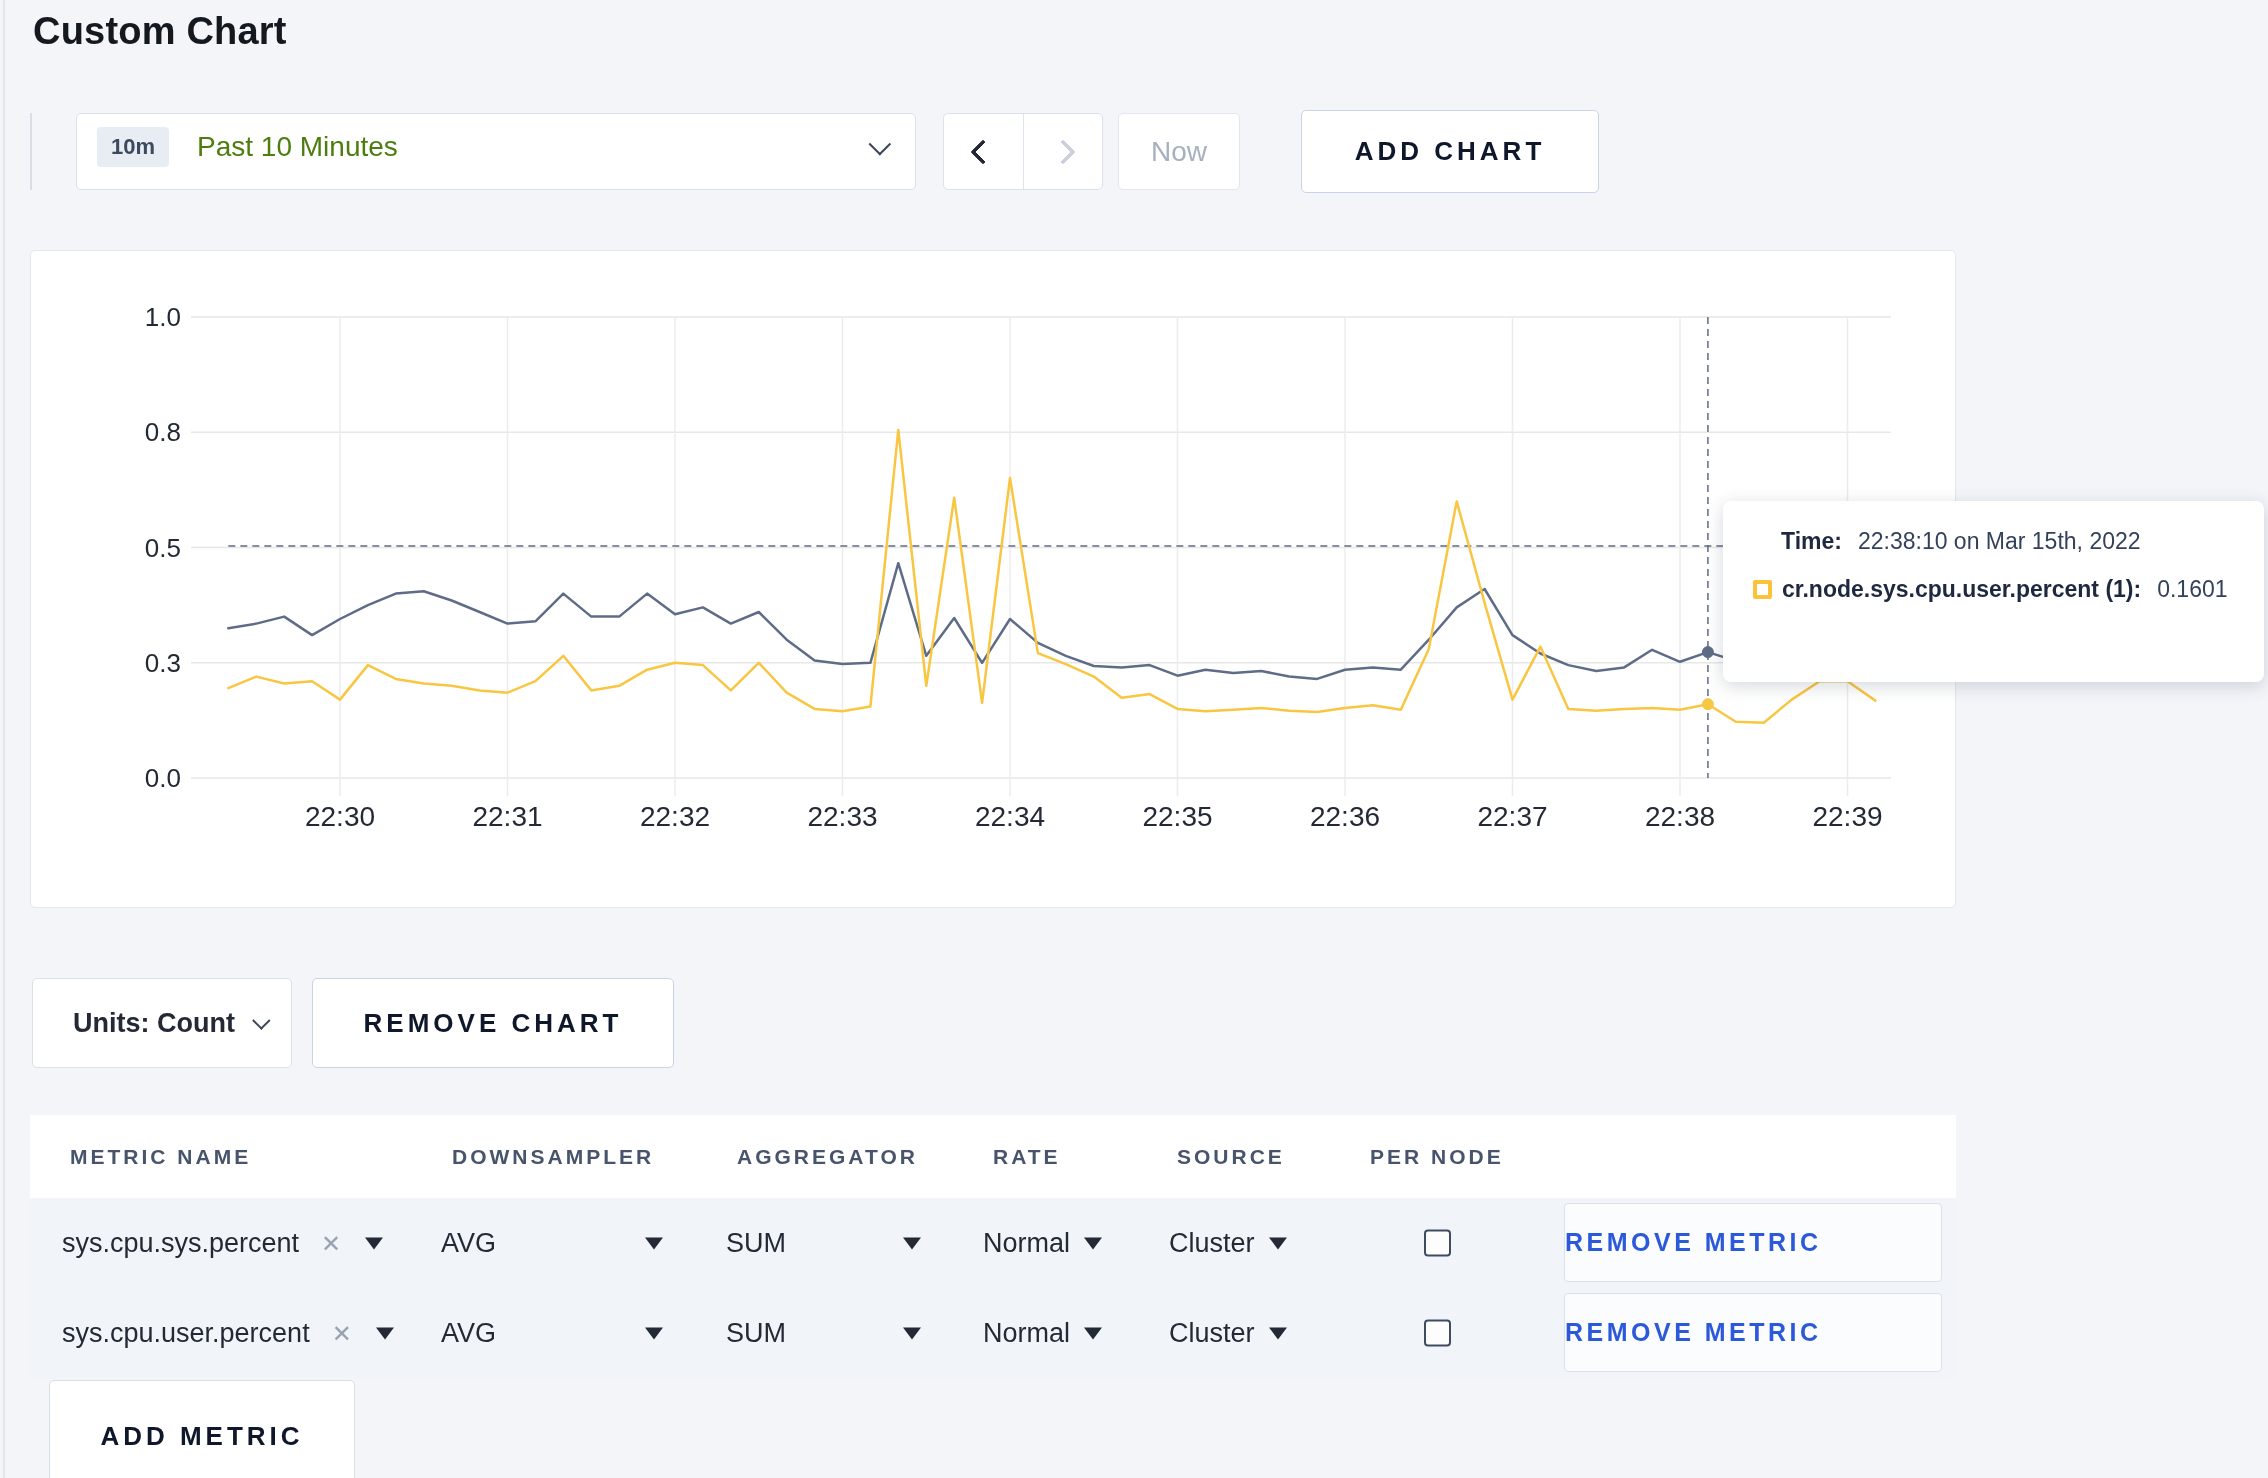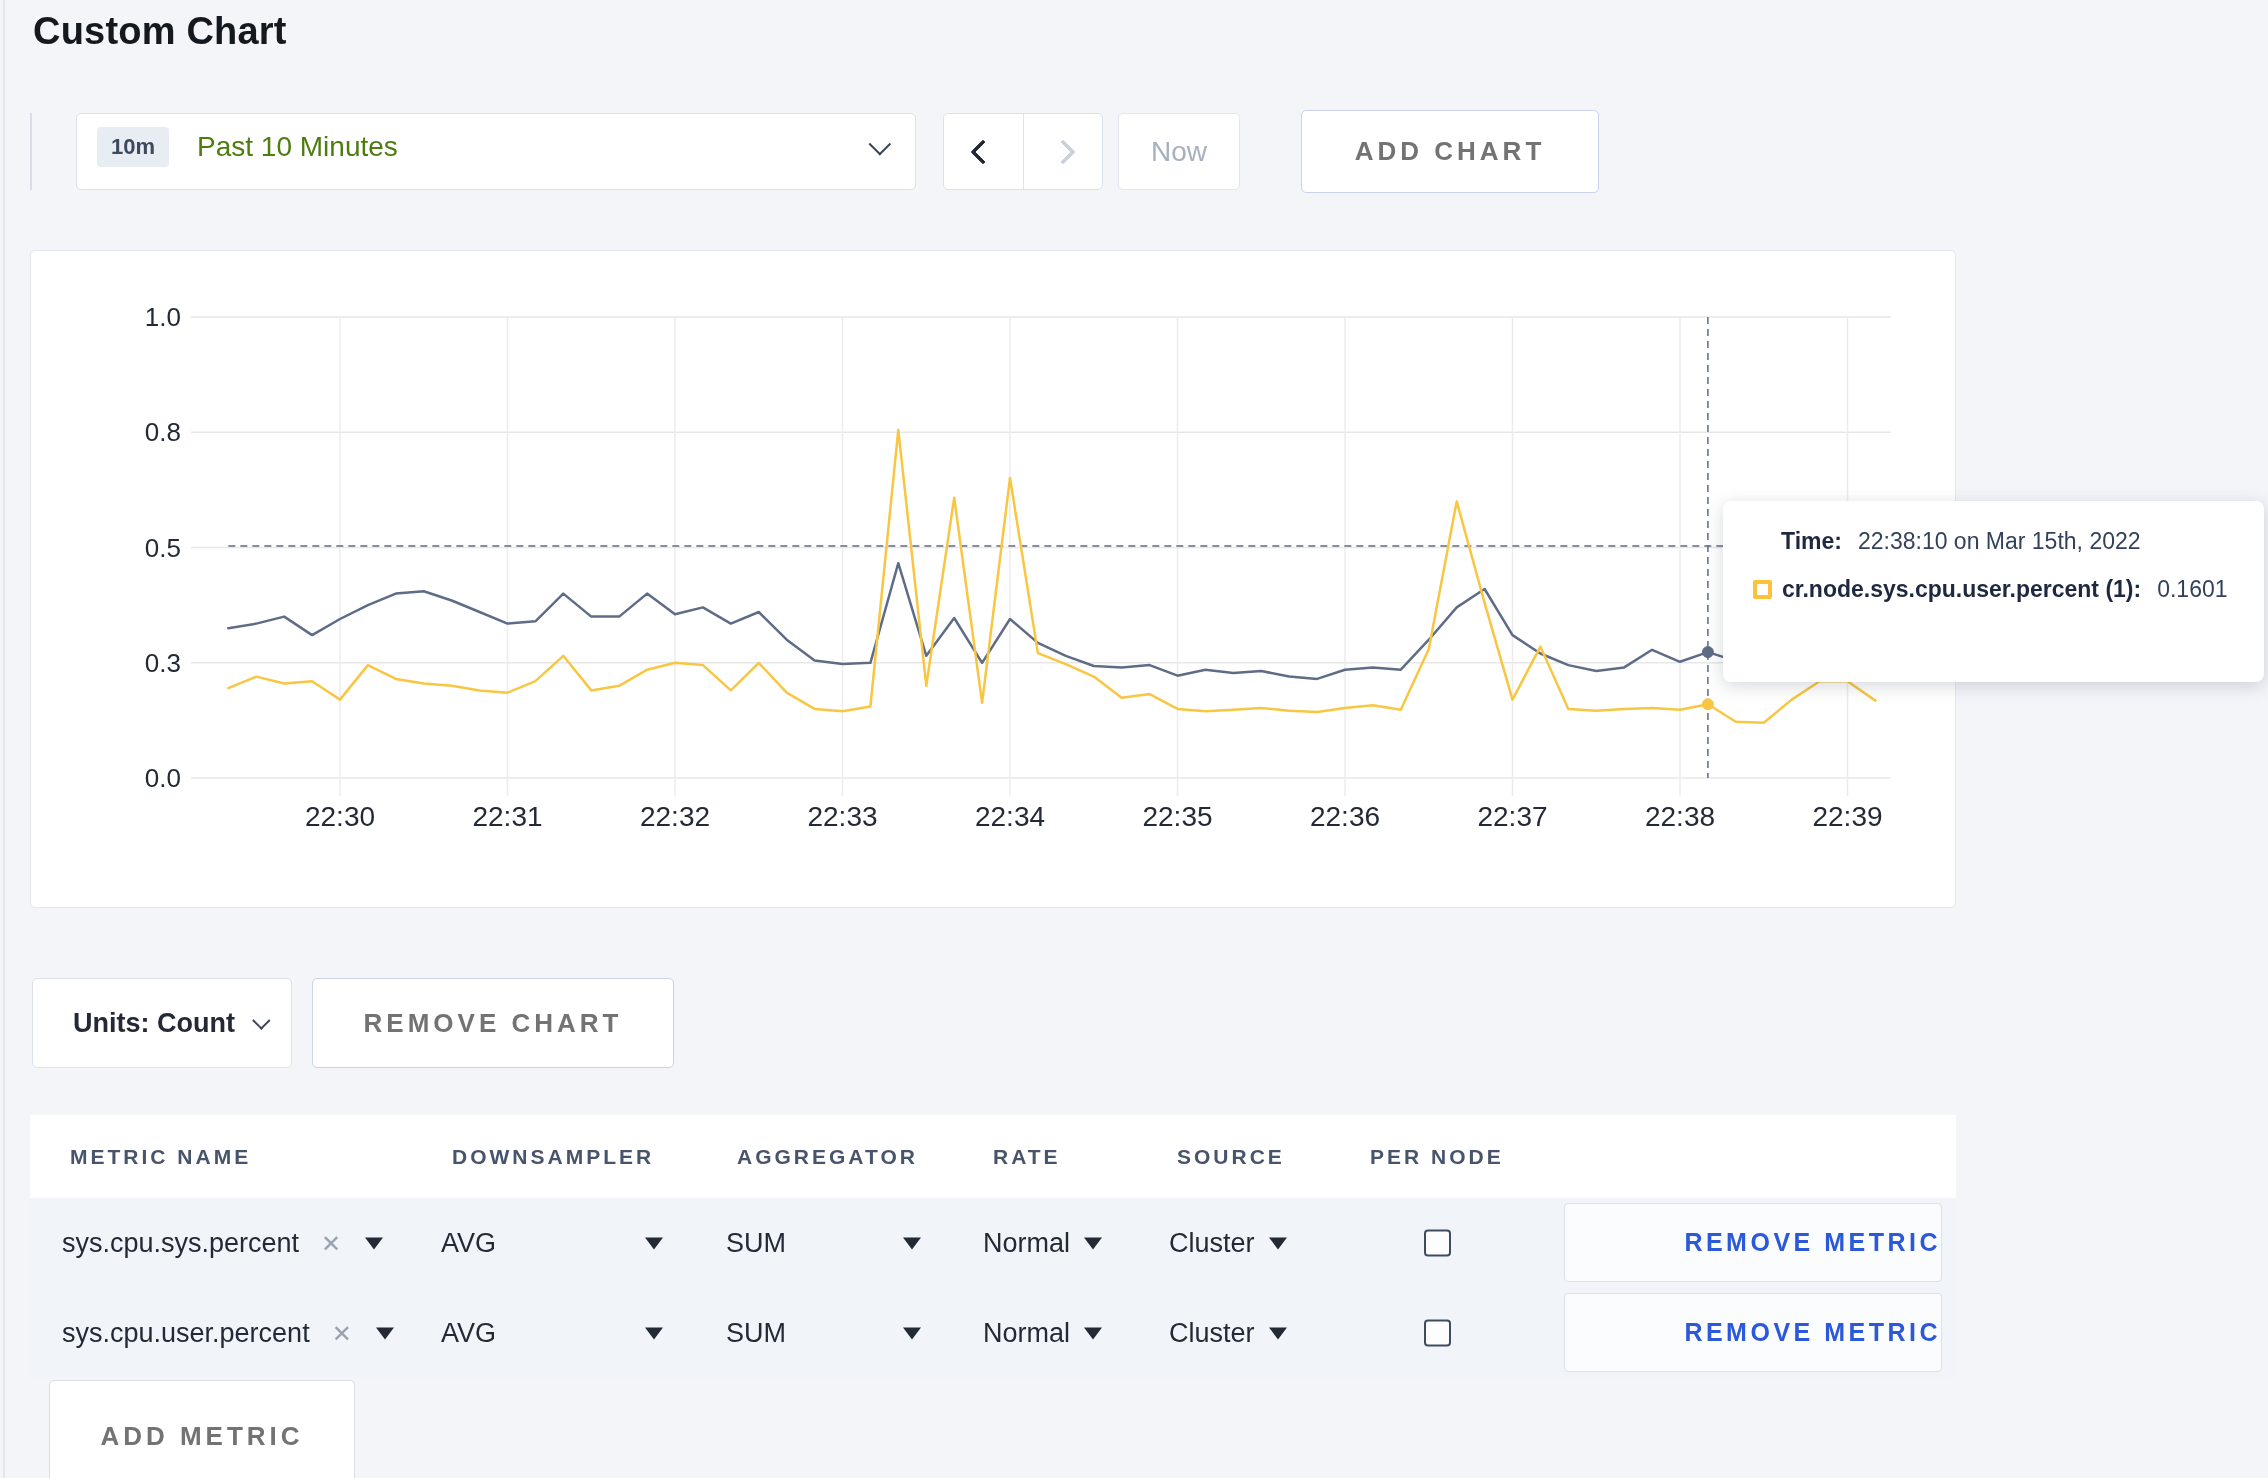--- a/index.html
+++ b/index.html
@@ -16,21 +16,21 @@
   .range-select { left:76px; top:113px; width:840px; height:77px; background:#fff; border:1px solid #dbe1ea; border-radius:5px; display:flex; align-items:center; padding:0 30px 10px 20px; cursor:pointer; }
   .range-badge { background:#e8ecf3; border-radius:4px; font-size:22px; font-weight:700; color:#3d4a5e; padding:7px 14px; }
   .range-label { margin-left:28px; font-size:28px; color:#4d7c0f; }
   .chev-down { margin-left:auto; width:16px; height:16px; border-right:2px solid #3c4656; border-bottom:2px solid #3c4656; transform:rotate(45deg) translateY(-4px); }
   .arrow-group { left:943px; top:113px; width:160px; height:77px; background:#fff; border:1px solid #dbe1ea; border-radius:5px; display:flex; }
   .arrow-btn { flex:1; display:flex; align-items:center; justify-content:center; cursor:pointer; }
   .arrow-btn + .arrow-btn { border-left:1px solid #dfe4ec; }
   .chev-left  { width:18px; height:18px; border-left:4px solid #242a35; border-bottom:4px solid #242a35; transform:rotate(45deg); border-radius:2px; }
   .chev-right { width:18px; height:18px; border-right:4px solid #c9d0dc; border-top:4px solid #c9d0dc; transform:rotate(45deg); border-radius:2px; }
   .now-btn { left:1118px; top:113px; width:122px; height:77px; background:#fff; border:1px solid #e2e7ef; border-radius:5px; font-size:28px; color:#a7b0bf; display:flex; align-items:center; justify-content:center; cursor:default; }
-  .blue-btn { background:#fff; border:1px solid #c9d4e8; border-radius:5px; color:#737373; font-weight:700; letter-spacing:4px; display:flex; align-items:center; justify-content:center; cursor:pointer; }
+  .blue-btn { background:#fff; border:1px solid #c9d4e8; border-radius:5px; color:#0f172a; font-weight:700; letter-spacing:4px; display:flex; align-items:center; justify-content:center; cursor:pointer; }
   .add-chart-btn { left:1301px; top:110px; width:298px; height:83px; font-size:26px; }
 
   
   .chart-card { left:30px; top:250px; width:1926px; height:658px; background:#fff; border:1px solid #e3e7ee; border-radius:5px; }
   .chart-card svg { position:absolute; left:0; top:0; }
   text.ytick { font-family:"Liberation Sans",sans-serif; font-size:26px; fill:#242a35; }
   text.xtick { font-family:"Liberation Sans",sans-serif; font-size:28px; fill:#242a35; }
 
   
   .tooltip { left:1723px; top:501px; width:541px; height:181px; background:#fff; border-radius:8px; box-shadow:0 4px 18px rgba(50,60,80,.20); z-index:10; padding:27px 0 0 30px; }
@@ -58,21 +58,21 @@
   .c-metric { left:32px; }
   .x-icon { font-size:24px; color:#9aa3b2; margin-left:22px; cursor:pointer; }
   .tri { width:0; height:0; border-left:9px solid transparent; border-right:9px solid transparent; border-top:12px solid #242a35; display:inline-block; margin-left:24px; cursor:pointer; }
   .c-downsampler { left:411px; width:222px; justify-content:space-between; cursor:pointer; }
   .c-aggregator  { left:696px; width:195px; justify-content:space-between; cursor:pointer; }
   .c-rate   { left:953px;  cursor:pointer; }
   .c-source { left:1139px; cursor:pointer; }
   .c-rate .tri, .c-source .tri { margin-left:14px; }
   .c-downsampler .tri, .c-aggregator .tri { margin-left:0; }
   .checkbox { position:absolute; left:1394px; top:50%; transform:translateY(-50%); width:27px; height:27px; border:2px solid #3f4c60; border-radius:4px; background:#fdfdfe; cursor:pointer; }
-  .remove-metric-btn { position:absolute; left:1534px; top:5px; width:378px; height:79px; background:#fbfcfd; border:1px solid #dbe0ea; border-radius:4px; font-size:25px; letter-spacing:3.5px; font-weight:600; color:#2b59d9; display:flex; align-items:center; justify-content:flex-end; cursor:pointer; }
+  .remove-metric-btn { position:absolute; left:1534px; top:5px; width:378px; height:79px; background:#fbfcfd; border:1px solid #dbe0ea; border-radius:4px; font-size:25px; letter-spacing:3.5px; font-weight:600; color:#2b59d9; display:flex; align-items:center; justify-content:flex-start; cursor:pointer; }
   .add-metric-btn { left:49px; top:1380px; width:306px; height:112px; font-size:26px; border-color:#d9dfe9; }
 </style>
 </head>
 <body>
 
 <div class="abs window-edge"></div>
 
 <div class="abs page-title">Custom Chart</div>
 
 <div class="abs tb-divider"></div>

